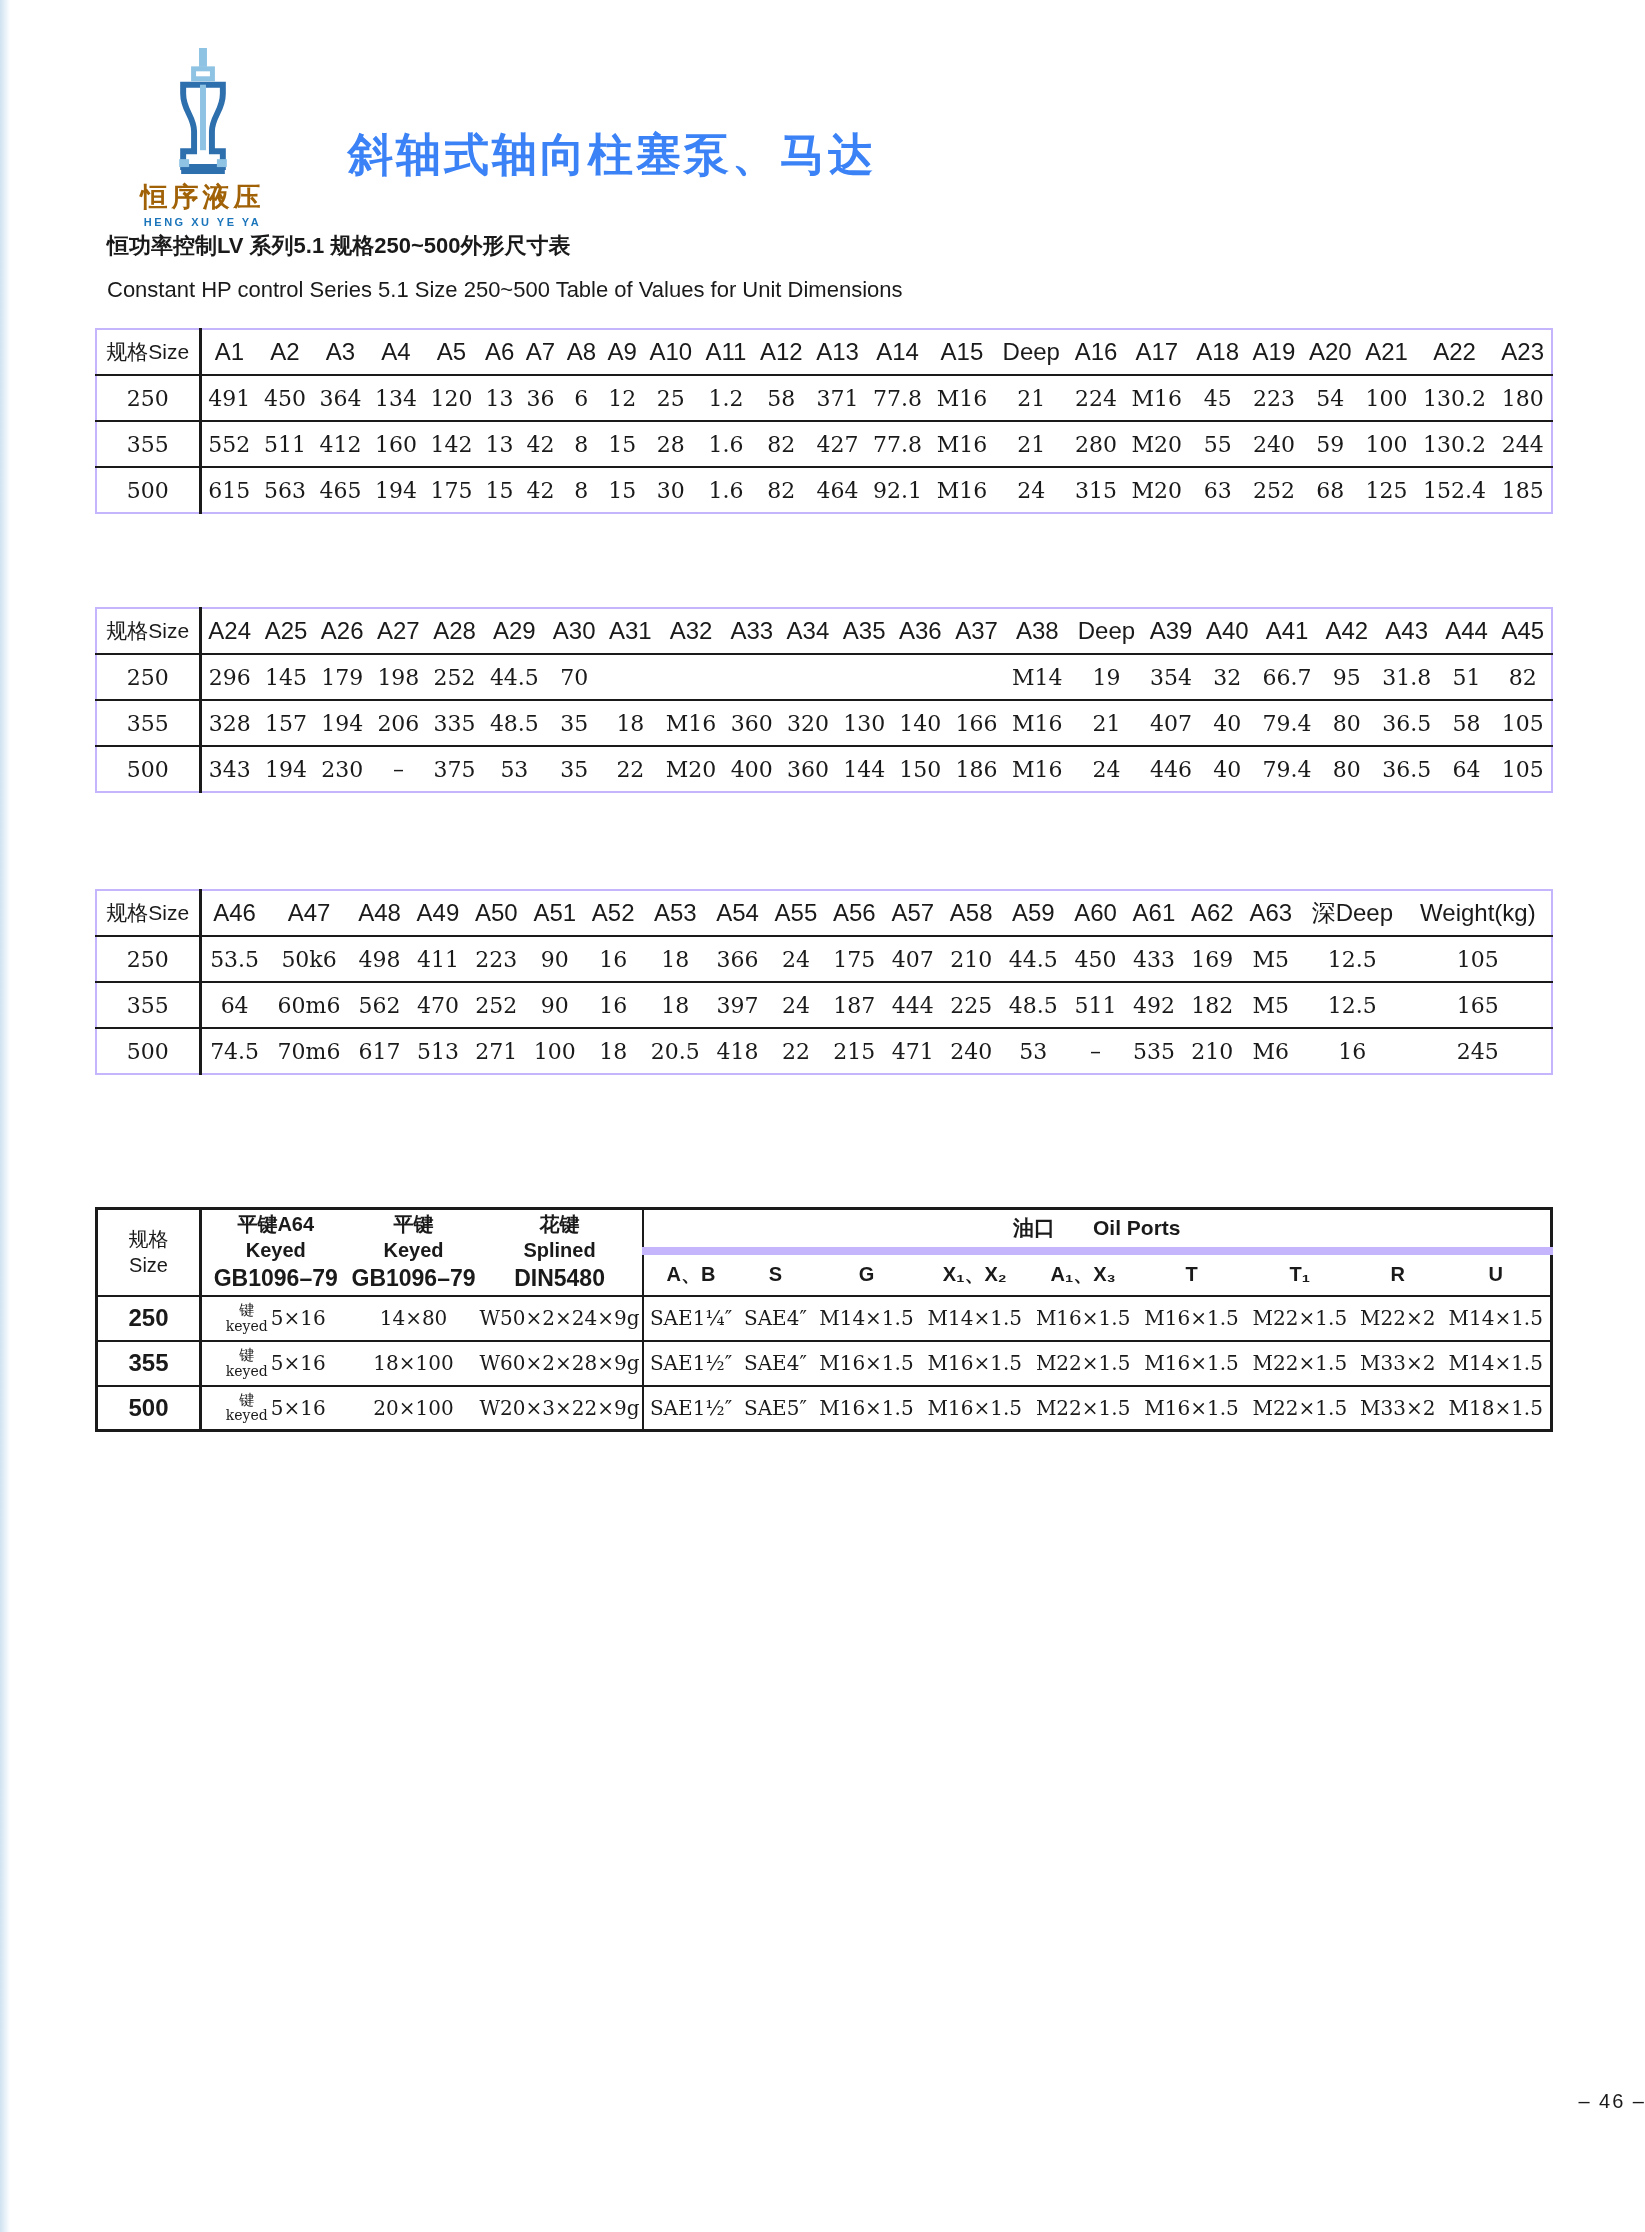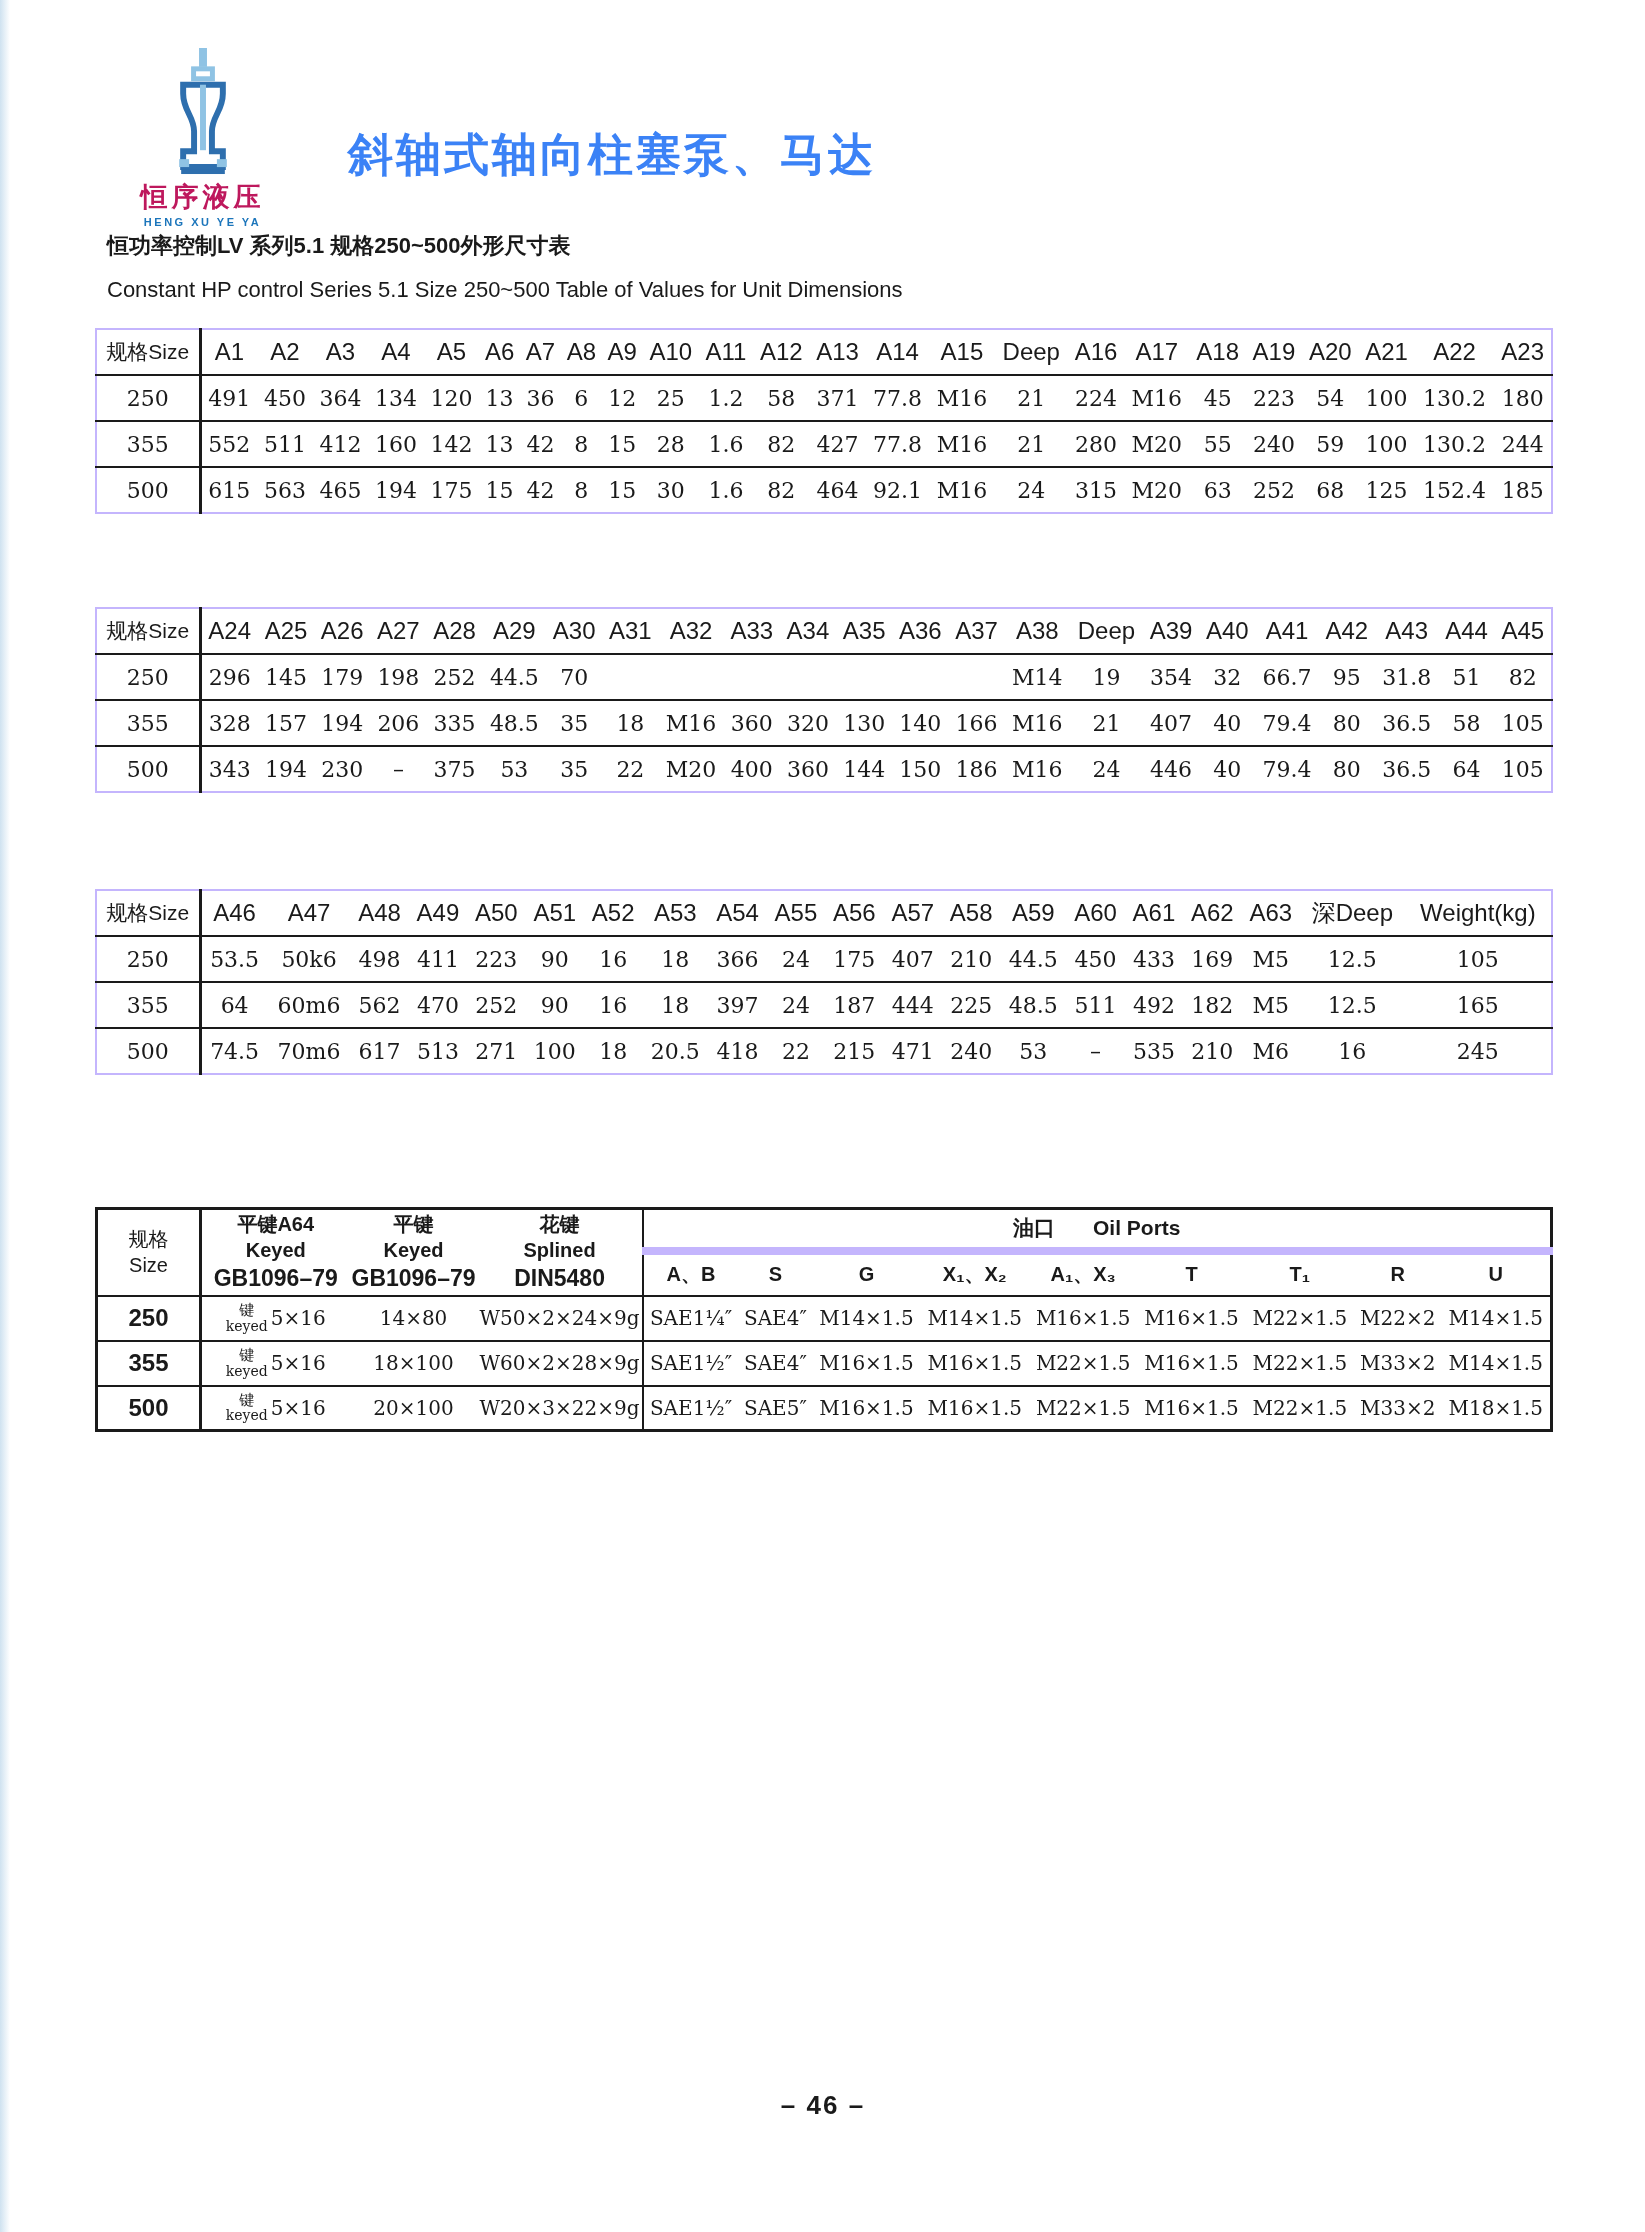--- a/index.html
+++ b/index.html
@@ -5,21 +5,21 @@
   * { margin:0; padding:0; box-sizing:border-box; }
   html,body { background:#e8e8e8; }
   body { width:1646px; height:2233px; position:relative; font-family:"Liberation Sans",sans-serif; color:#1a1a1a; }
   .page { position:absolute; inset:0; background:#ffffff; overflow:hidden; }
   .scan-edge { position:absolute; left:0; top:0; width:10px; height:100%;
     background:linear-gradient(to right,#cfe2f0,rgba(255,255,255,0)); }
 
   
   .logo { position:absolute; left:105px; top:48px; width:195px; text-align:center; }
   .logo svg { display:block; margin:0 auto; }
-  .logo-cn { font-size:27px; font-weight:700; color:#be185d; letter-spacing:4px; margin-top:2px; }
+  .logo-cn { font-size:27px; font-weight:700; color:#a16207; letter-spacing:4px; margin-top:2px; }
   .logo-en { font-size:11px; font-weight:700; color:#1b75bb; letter-spacing:2.5px; margin-top:1px; }
 
   .title { position:absolute; left:348px; top:125px; font-size:45px; font-weight:700;
     letter-spacing:3px; color:#3b82f6; }
 
   .subtitle { position:absolute; left:107px; top:231px; width:1453px; display:flex; gap:16px;
     font-size:22px; white-space:nowrap;flex-direction:column; }
   .subtitle .cn { font-weight:700; }
   .subtitle .en { font-weight:500; }
 
@@ -49,22 +49,22 @@
   .shaft-size-h div { line-height:1.3; font-size:20px; }
   .oil-span { height:42px; border-bottom:8px solid #c4b5fd; font-size:21px; }
   .oil-span .en { margin-left:38px; }
   .port-h { height:45px; font-size:20px; }
   .shaft-size-cell { font-family:"Liberation Sans",sans-serif !important; font-size:24px !important; font-weight:700; }
   .key-stack { display:inline-block; vertical-align:middle; line-height:1.05; font-size:14px;
     text-align:center; margin-right:3px; }
   .key-stack div:first-child { font-size:15px; }
   .keyed-val { display:inline-block; vertical-align:middle; }
 
-  .footer { position:absolute; left:0; top:2090px; width:100%; text-align:center;
-    font-size:26px; font-weight:700; letter-spacing:2px; }
+  .footer { position:absolute; left:0; top:2090px; width:100%; text-align:right;
+    font-size:20px; font-weight:400; letter-spacing:2px; }
 </style>
 </head>
 <body>
 
 <div class="page">
   <div class="scan-edge"></div>
 
   <div class="logo">
     <svg width="100" height="129" viewBox="0 0 100 130">
       <rect x="46" y="0" width="8" height="19" fill="#8fc3e4"></rect>

